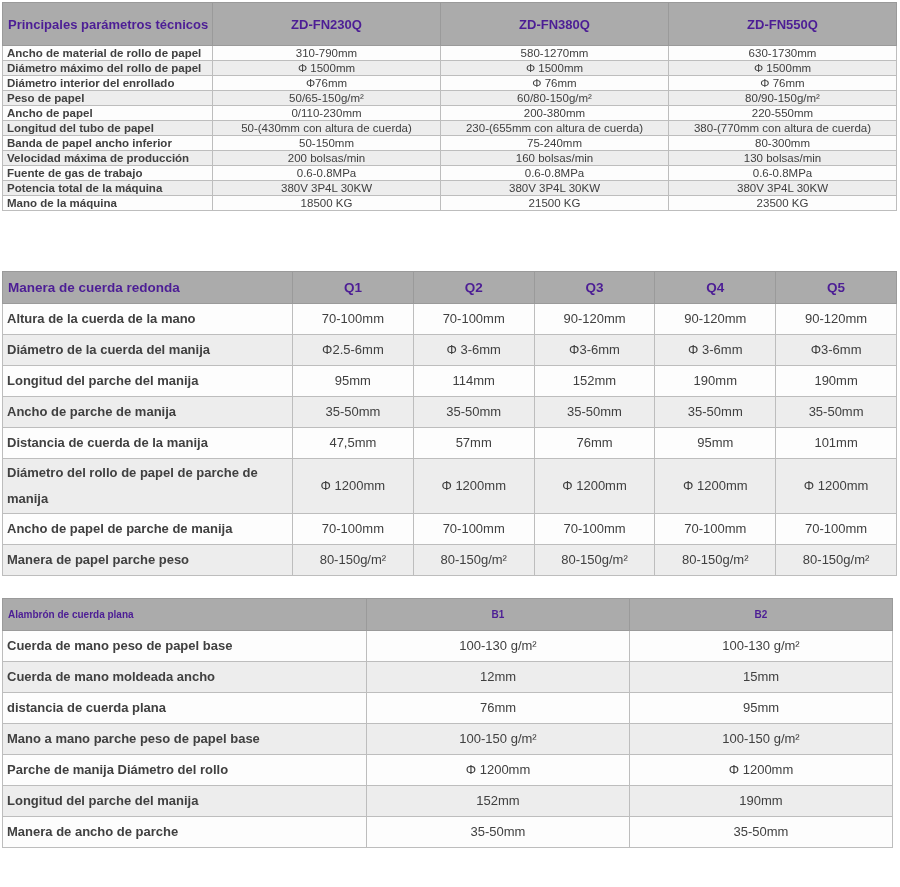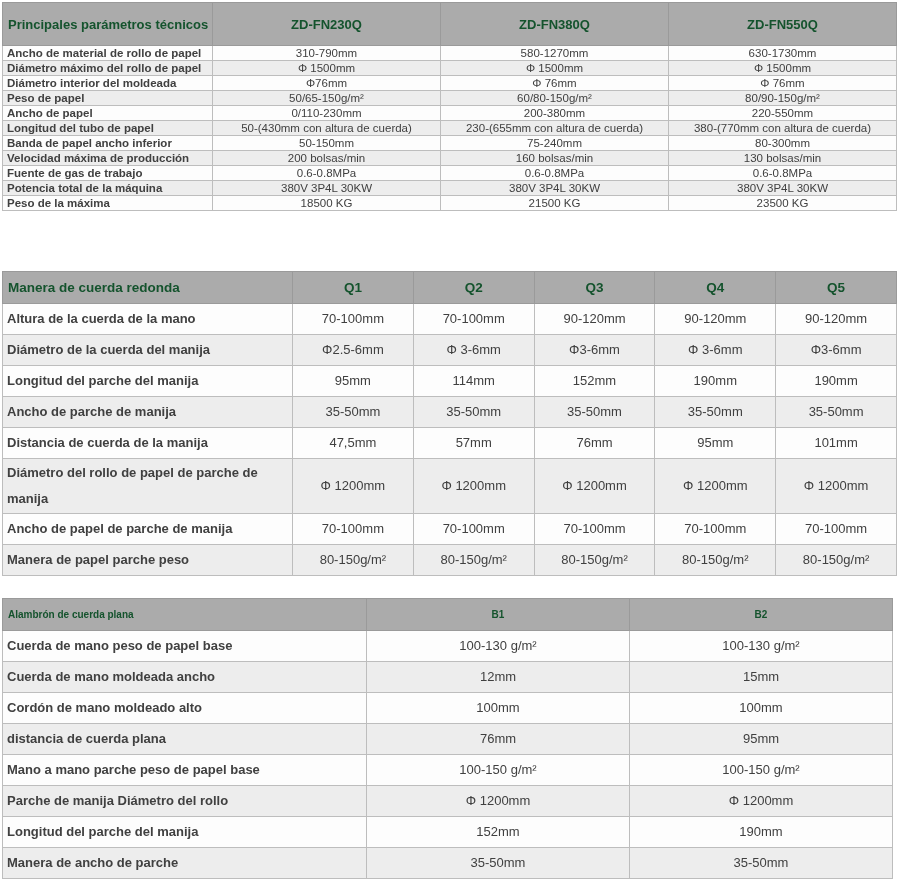--- a/index.html
+++ b/index.html
@@ -23,21 +23,21 @@
     background: #fdfdfd;
     border: 1px solid #9a9a9a;
     color: #404040;
   }
   .tbl th, .tbl td {
     border: 1px solid #bdbdbd;
     overflow: hidden;
   }
   .tbl thead th {
     background: #ababab;
-    color: #14532d;
+    color: #4c1d95;
     font-weight: bold;
     text-align: center;
     border-color: #9a9a9a;
   }
   .tbl thead th.title {
     text-align: left;
     padding-left: 5px;
   }
   .tbl td.lbl {
     font-weight: bold;
@@ -89,21 +89,21 @@
           <td class="val">580-1270mm</td>
           <td class="val">630-1730mm</td>
         </tr>
         <tr>
           <td class="lbl">Diámetro máximo del rollo de papel</td>
           <td class="val">Φ 1500mm</td>
           <td class="val">Φ 1500mm</td>
           <td class="val">Φ 1500mm</td>
         </tr>
         <tr>
-          <td class="lbl">Diámetro interior del moldeada</td>
+          <td class="lbl">Diámetro interior del enrollado</td>
           <td class="val">Φ76mm</td>
           <td class="val">Φ 76mm</td>
           <td class="val">Φ 76mm</td>
         </tr>
         <tr>
           <td class="lbl">Peso de papel</td>
           <td class="val">50/65-150g/m²</td>
           <td class="val">60/80-150g/m²</td>
           <td class="val">80/90-150g/m²</td>
         </tr>
@@ -137,21 +137,21 @@
           <td class="val">0.6-0.8MPa</td>
           <td class="val">0.6-0.8MPa</td>
         </tr>
         <tr>
           <td class="lbl">Potencia total de la máquina</td>
           <td class="val">380V 3P4L 30KW</td>
           <td class="val">380V 3P4L 30KW</td>
           <td class="val">380V 3P4L 30KW</td>
         </tr>
         <tr>
-          <td class="lbl">Peso de la máxima</td>
+          <td class="lbl">Mano de la máquina</td>
           <td class="val">18500 KG</td>
           <td class="val">21500 KG</td>
           <td class="val">23500 KG</td>
         </tr>
       </tbody>
     </table>
   <table class="tbl t2">
       <thead>
         <tr>
           <th class="title">Manera de cuerda redonda</th>
@@ -242,25 +242,20 @@
           <td class="lbl">Cuerda de mano peso de papel base</td>
           <td class="val">100-130 g/m²</td>
           <td class="val">100-130 g/m²</td>
         </tr>
         <tr>
           <td class="lbl">Cuerda de mano moldeada ancho</td>
           <td class="val">12mm</td>
           <td class="val">15mm</td>
         </tr>
         <tr>
-          <td class="lbl">Cordón de mano moldeado alto</td>
-          <td class="val">100mm</td>
-          <td class="val">100mm</td>
-        </tr>
-        <tr>
           <td class="lbl">distancia de cuerda plana</td>
           <td class="val">76mm</td>
           <td class="val">95mm</td>
         </tr>
         <tr>
           <td class="lbl">Mano a mano parche peso de papel base</td>
           <td class="val">100-150 g/m²</td>
           <td class="val">100-150 g/m²</td>
         </tr>
         <tr>

